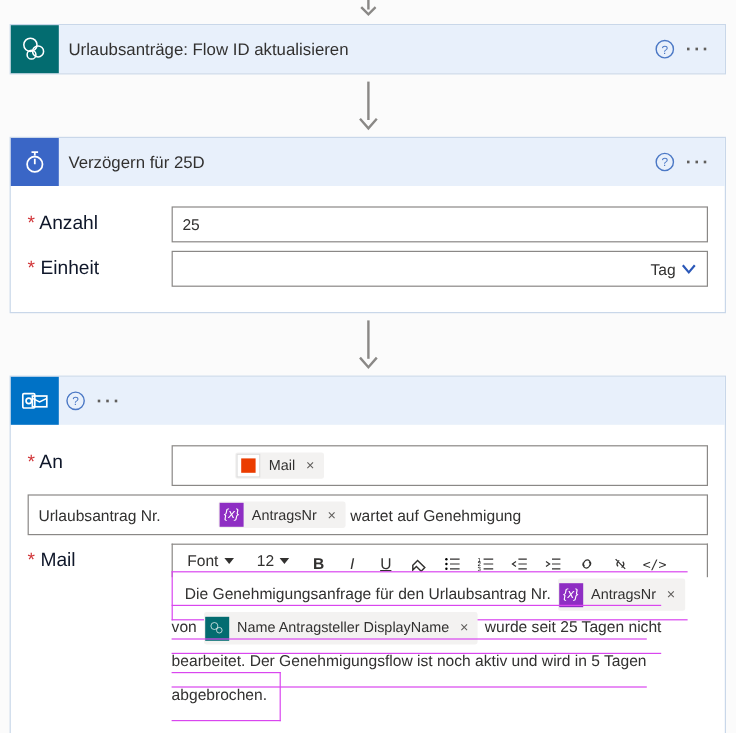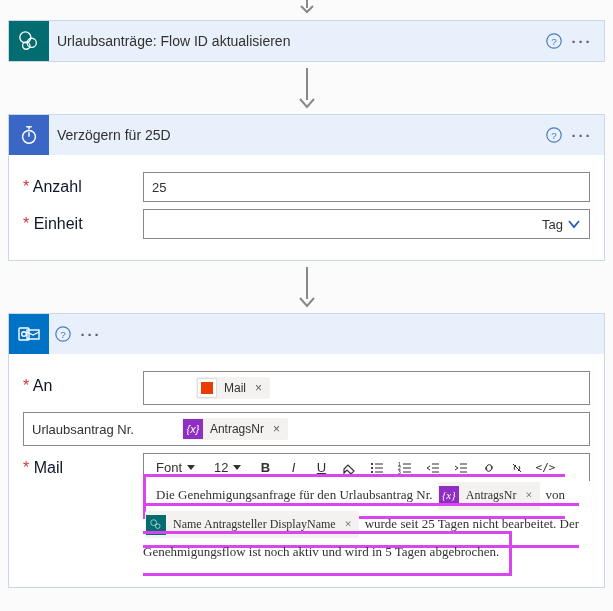--- a/index.html
+++ b/index.html
@@ -118,33 +118,32 @@
   .tk-icon.teal { background: #036c70; }
   .tk-icon.office { background: #fff; border:1px solid #ddd; }
   .office-square { width:12px; height:12px; background:#eb3c00; display:inline-block;}
   .tk-label { padding: 0 3px; }
   .tk-x { color: #605e5c; cursor: pointer; font-size: 12px; padding:0 2px;}
   .rte-toolbar {
     border: 1px solid #8a8886;
     border-bottom: none;
     padding: 4px 8px;
     display: flex;
-    align-items: center;
+    align-items: flex-end;
     gap: 10px;
     font-size: 13px;
   }
   .rte-sel { display:flex; align-items:center; gap:4px; padding:2px 4px;}
   .rte-toolbar .tb-btn { cursor:pointer; color:#323130; width:18px; text-align:center; display:inline-flex; align-items:center; justify-content:center;}
   .rte-body {
-    border: 3px solid #d946ef;
+    border: 1px solid #d946ef;
     padding: 10px 10px 14px 10px;
     font-size: 13px;
     line-height: 2.1;
     color: #323130;
-    font-family: Liberation Serif, serif;
   }
   .arrow-connector {
     display: flex;
     justify-content: center;
     align-items: flex-end;
     height: 44px;
     position: relative;
   }
   .arrow-connector .line {
     width: 2px;
@@ -285,20 +284,21 @@
       <div class="row-field">
         <div class="input-box">
           <span>Urlaubsantrag Nr.</span>
           <span class="token">
             <span class="tk-icon purple">
                 <i style="font-style:italic">{x}</i>
               </span>
             <span class="tk-label">AntragsNr</span>
             <span class="tk-x">×</span>
           </span>
+          <span>wartet auf Genehmigung</span>
         </div>
       </div>
     </div>
 
     <div class="row">
       <div class="row-label">Mail</div>
       <div class="row-field">
         <div class="rte-toolbar">
           <span class="rte-sel">
             <span>Font</span>

